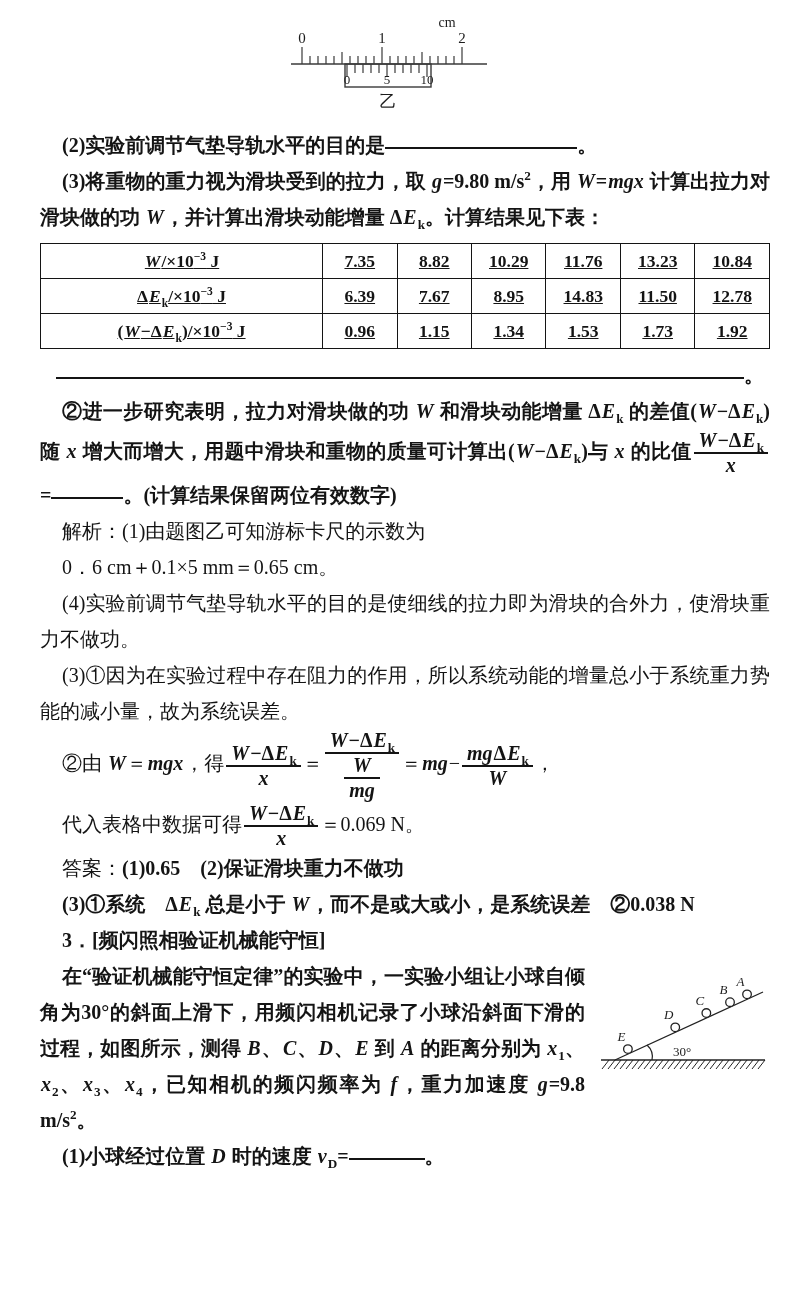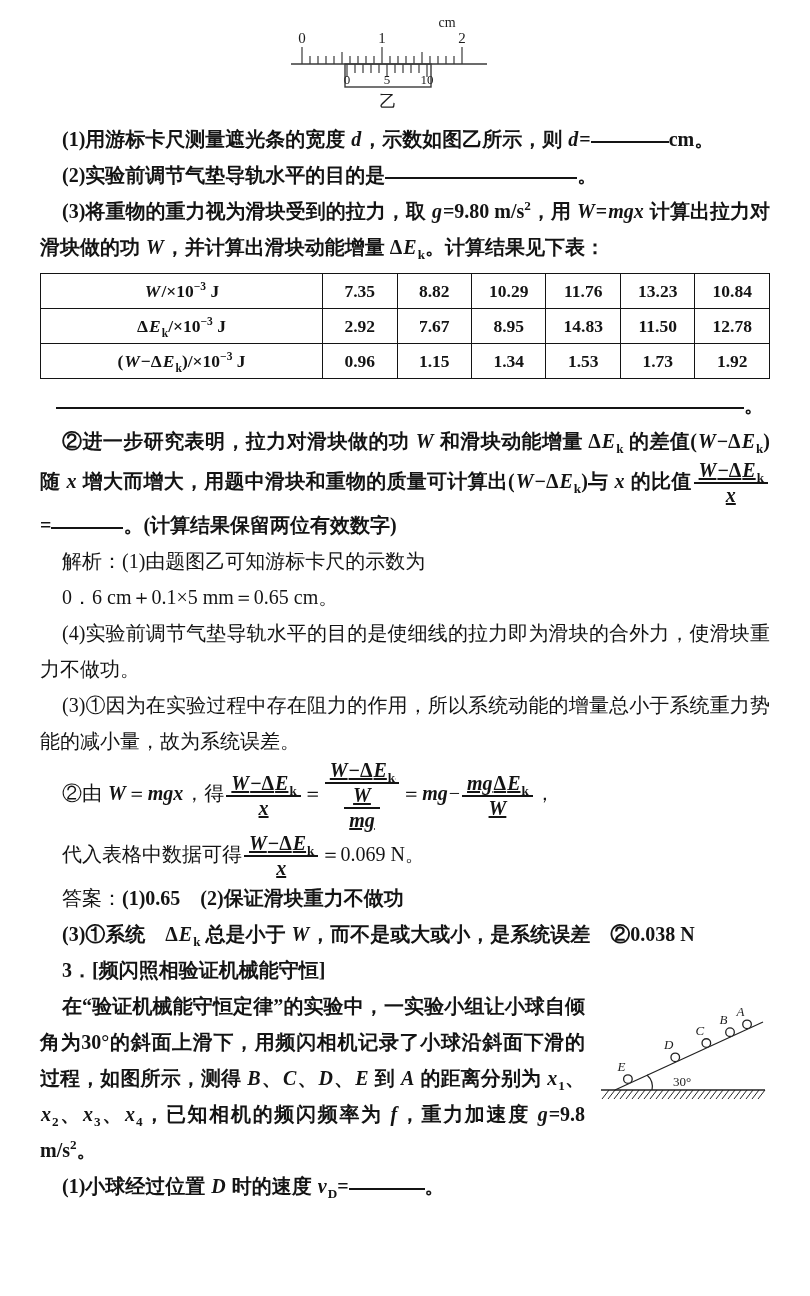--- a/index.html
+++ b/index.html
@@ -9,28 +9,28 @@
   }
   .page{padding:12px 40px 0 40px;}
   .para{line-height:36px;text-align:justify;}
   .indent{text-indent:22px;}
   .q{font-weight:bold;}
   .bold{font-weight:normal;}
   .var{font-style:italic;font-weight:bold;margin:0 1px;}
   sub,sup{font-size:66%;line-height:0;}
   sub{font-style:normal;}
   .blank{display:inline-block;height:3px;border-bottom:2px solid #141414;transform:translateY(-3px);}
-  .frac{display:inline-block;vertical-align:middle;text-align:center;font-weight:bold;line-height:1.15;margin:0 2px;text-indent:0;text-decoration:underline;}
+  .frac{display:inline-block;vertical-align:middle;text-align:center;font-weight:bold;line-height:1.15;margin:0 2px;text-indent:0;}
   .frac .num{display:block;border-bottom:2px solid #141414;padding:0 4px;}
   .frac .den{display:block;padding:0 4px;}
-  table.data{border-collapse:collapse;width:100%;margin:8px 0 8px 0;table-layout:fixed;}
+  table.data{border-collapse:collapse;width:100%;margin:8px 0 8px 0;table-layout:fixed;text-decoration:underline;}
   table.data td{border:1.6px solid #141414;text-align:center;height:34px;font-weight:bold;font-size:17.5px;padding:0 2px;}
   table.data td.rowlabel{width:38%;}
   figure{margin:0;padding:0;}
-  .caliper-fig{width:260px;margin:2px auto 6px auto;text-align:center;}
+  .caliper-fig{width:260px;margin:2px auto 12px auto;text-align:center;}
   .q3-block::after{content:"";display:block;clear:both;}
   .incline-fig{float:right;width:175px;margin:8px 0 0 10px;}
   svg text{font-family:"Liberation Serif","DejaVu Serif",serif;fill:#1c1c1c;}
   svg .pt-label{font-style:italic;}
 </style>
 </head>
 <body>
 
 <div class="page">
 
@@ -79,39 +79,38 @@
           <line x1="152" y1="50" x2="152" y2="63" stroke="#3a3a3a" stroke-width="1.2"></line>
         </g>
       <text x="72" y="70" font-size="13" text-anchor="middle">0</text>
       <text x="112" y="70" font-size="13" text-anchor="middle">5</text>
       <text x="152" y="70" font-size="13" text-anchor="middle">10</text>
       <text x="113" y="93" font-size="17" text-anchor="middle">乙</text>
     </svg>
   </figure>
 
   <div id="sec-main">
-      <div class="para q indent">(1)用游标卡尺测量遮光条的宽度 <span class="var">d</span>，示数如图乙所示，则 <span class="var">d</span>=<span class="blank" style="width: 78px;"></span>cm。</div>
       <div class="para q indent">(2)实验前调节气垫导轨水平的目的是<span class="blank" style="width: 192px;"></span>。</div>
       <div class="para q indent">(3)将重物的重力视为滑块受到的拉力，取 <span class="var">g</span>=9.80 m/s<sup>2</sup>，用 <span class="var">W</span>=<span class="var">mgx</span> 计算出拉力对滑块做的功 <span class="var">W</span>，并计算出滑块动能增量 Δ<span class="var">E</span><sub>k</sub>。计算结果见下表：</div>
     </div>
 
   <table class="data">
     <tbody id="table-body">
         <tr>
           <td class="rowlabel"><span class="var">W</span>/×10<sup>−3</sup> J</td>
           <td>7.35</td>
           <td>8.82</td>
           <td>10.29</td>
           <td>11.76</td>
           <td>13.23</td>
           <td>10.84</td>
         </tr>
         <tr>
           <td class="rowlabel">Δ<span class="var">E</span><sub>k</sub>/×10<sup>−3</sup> J</td>
-          <td>2.92</td>
+          <td>6.39</td>
           <td>7.67</td>
           <td>8.95</td>
           <td>14.83</td>
           <td>11.50</td>
           <td>12.78</td>
         </tr>
         <tr>
           <td class="rowlabel">(<span class="var">W</span>−Δ<span class="var">E</span><sub>k</sub>)/×10<sup>−3</sup> J</td>
           <td>0.96</td>
           <td>1.15</td>

